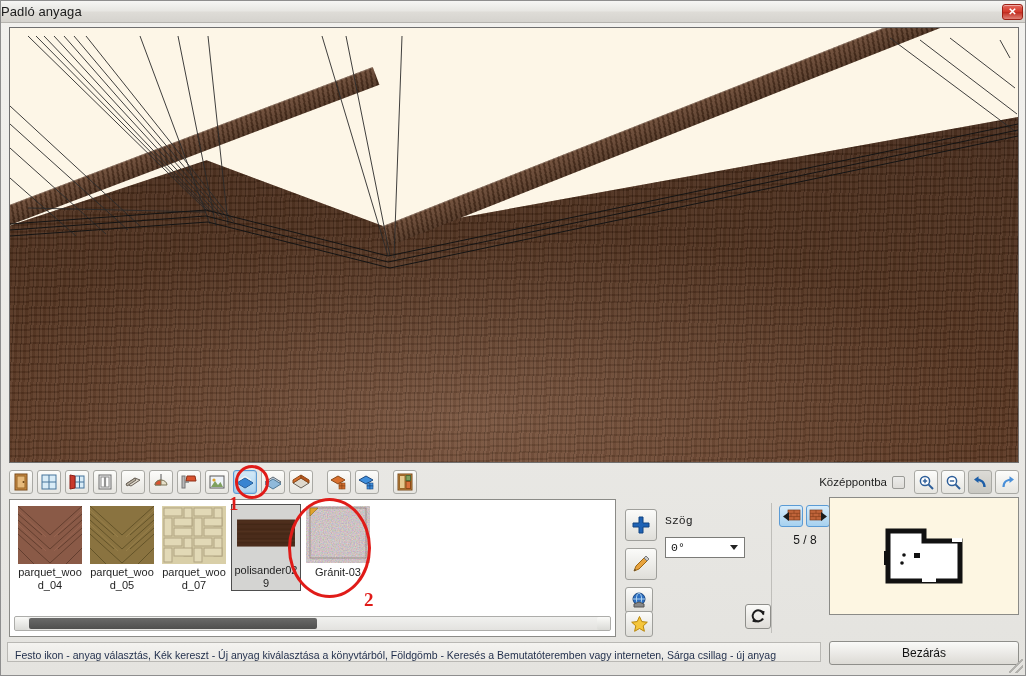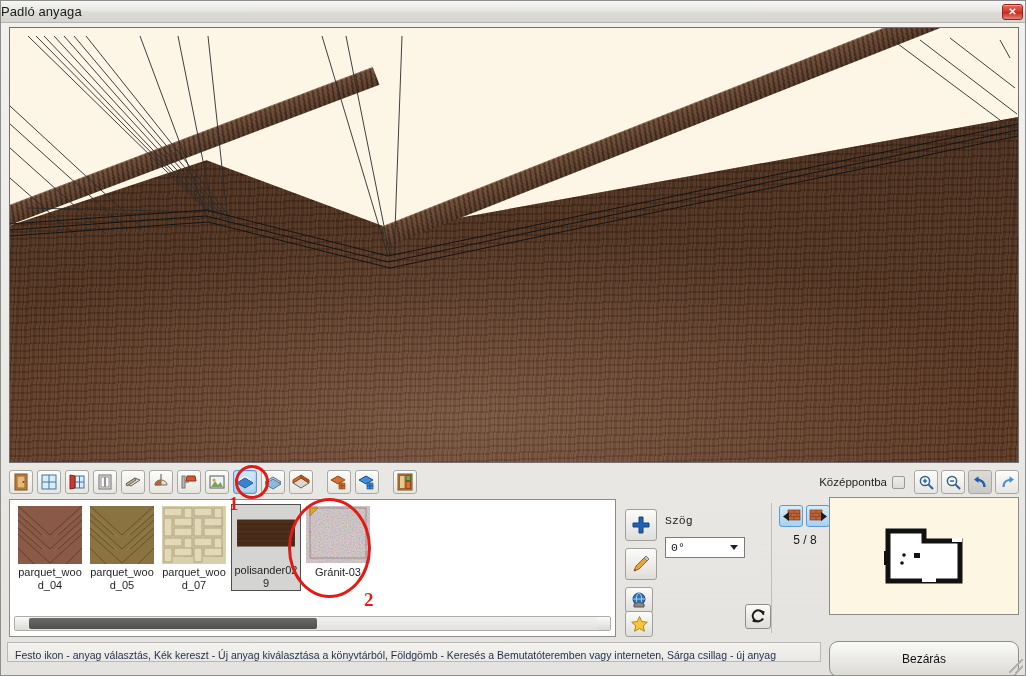--- a/index.html
+++ b/index.html
@@ -237,22 +237,22 @@
   }
 
   
   .plan-panel {
     position: absolute; left: 820px; top: -2px; width: 190px; height: 118px;
     background: #fdf6e2; border: 1px solid #8b8b87;
     overflow: hidden;
   }
   .plan-svg { position: absolute; left: 50%; top: 50%; transform: translate(-50%,-50%); }
   .close-main {
-    position: absolute; left: 820px; top: 142px; width: 190px; height: 36px;
-    border: 1px solid #8e8e8a; border-radius: 9px;
+    position: absolute; left: 820px; top: 142px; width: 190px; height: 24px;
+    border: 1px solid #8e8e8a; border-radius: 3px;
     background: linear-gradient(180deg,#fafaf8,#dcdad5);
     display: flex; align-items: center; justify-content: center;
     font-size: 12px; color: #111;
   }
 
   
   .statusbar {
     position: absolute; left: 6px; top: 641px; width: 814px; height: 20px;
     border: 1px solid #b9b8b4; background: linear-gradient(180deg,#f4f3f0,#e9e8e4);
     display: flex; align-items: flex-end;

